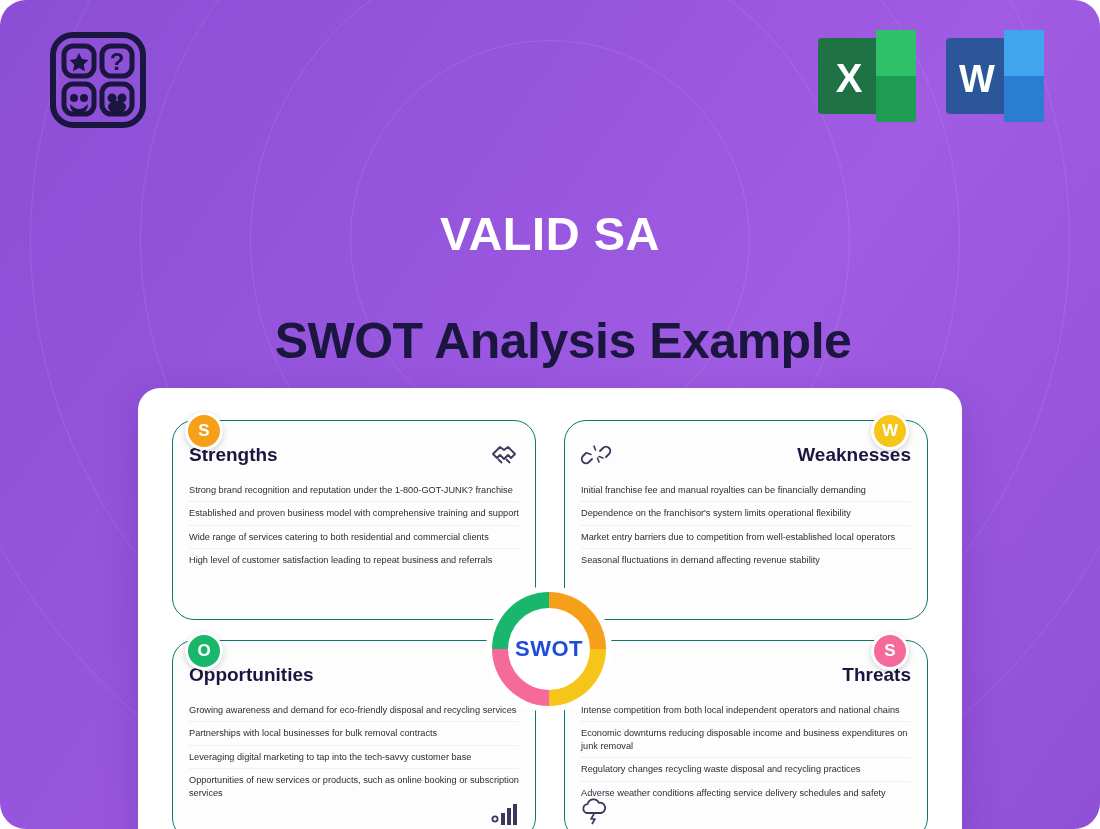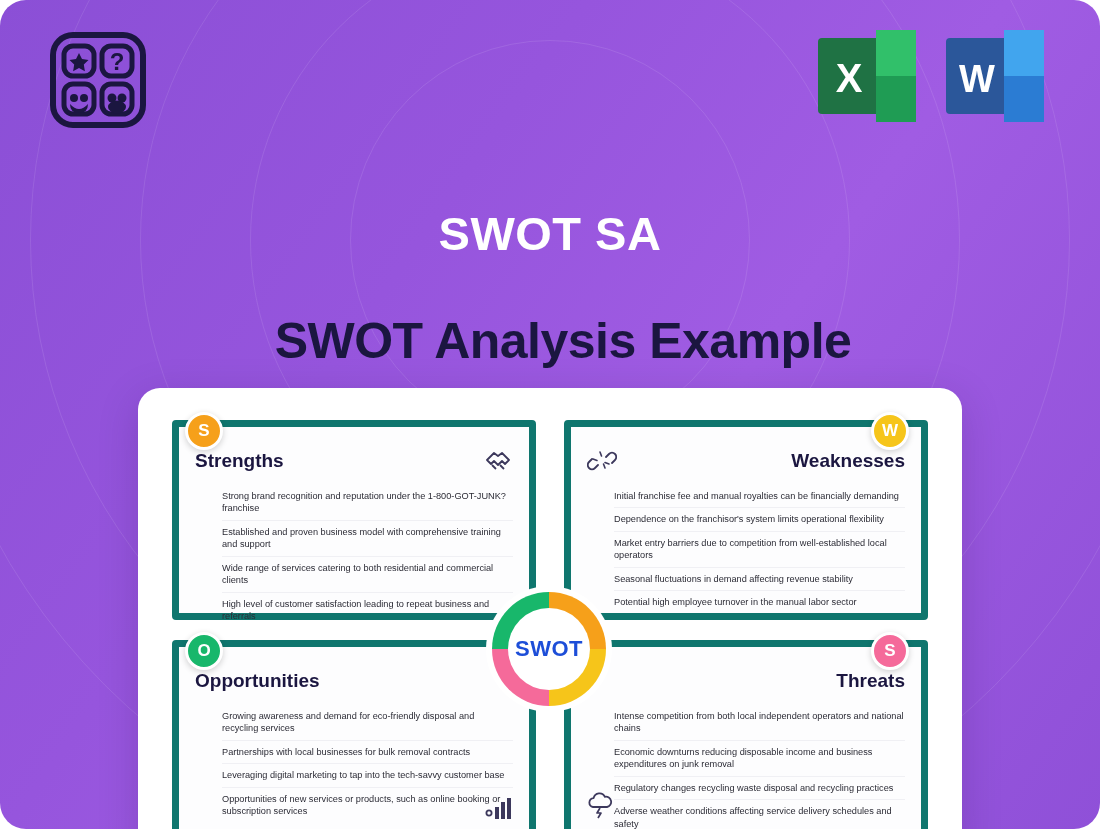--- a/index.html
+++ b/index.html
@@ -89,22 +89,22 @@
   }
   .quad-wrap {
     position: absolute;
     left: 34px; top: 32px;
     width: 756px; height: 430px;
   }
   .quad {
     position: absolute;
     width: 364px;
     height: 200px;
-    border: 7px solid #0f766e;
-    border-radius: 4px;
+    border: 1px solid #0f766e;
+    border-radius: 22px;
     background: #fdfdfe;
     padding: 16px 16px 10px 16px;
   }
   .q-tl { left: 0; top: 0; }
   .q-tr { left: 392px; top: 0; }
   .q-bl { left: 0; top: 220px; }
   .q-br { left: 392px; top: 220px; }
 
   .q-head {
     display: flex;
@@ -116,21 +116,21 @@
   .q-title {
     font-size: 19px;
     font-weight: bold;
     color: #1b1640;
   }
   .q-icon { width: 30px; height: 30px; opacity: 0.85; }
   .q-head.left .q-title { margin-right: auto; }
   .q-head.left .q-icon { margin-left: auto; }
   .q-head.right .q-icon { margin-right: auto; }
 
-  .q-list { list-style: none; margin-left: 27px; }
+  .q-list { list-style: none; }
   .q-list li {
     font-size: 9.2px;
     line-height: 1.35;
     color: #2b2b35;
     padding: 5px 0 5px 0;
     border-bottom: 1px solid #f0f0f4;
   }
   .q-list li:last-child { border-bottom: none; }
 
   
@@ -232,21 +232,21 @@
     <div class="word-icon">
       <svg viewBox="0 0 98 92" width="98" height="92">
         <rect x="0" y="8" width="62" height="76" rx="4" fill="#2b579a"></rect>
         <rect x="58" y="0" width="40" height="46" fill="#41a5ee"></rect>
         <rect x="58" y="46" width="40" height="46" fill="#2b7cd3"></rect>
         <text x="31" y="62" font-size="38" font-weight="bold" fill="#ffffff" text-anchor="middle" font-family="Liberation Sans, sans-serif">W</text>
       </svg>
     </div>
   </div>
 
-  <div class="brand-title">SWOT SA</div>
+  <div class="brand-title">VALID SA</div>
   <div class="main-title">SWOT Analysis Example</div>
 
   <div class="card">
     <div class="quad-wrap">
 
       <div class="quad q-tl">
         <div class="q-head left">
           <span class="q-title">Strengths</span>
           <span class="q-icon">
             <svg viewBox="0 0 30 30" width="30" height="30">
@@ -272,21 +272,20 @@
               <path d="M13 6 l1.5 4M6 13 l4 1.5M22 18 l-4-1.5M18 22 l-1.5-4" stroke="#1b1640" stroke-width="1.6" stroke-linecap="round"></path>
             </svg>
           </span>
           <span class="q-title">Weaknesses</span>
         </div>
         <ul class="q-list">
           <li>Initial franchise fee and manual royalties can be financially demanding</li>
           <li>Dependence on the franchisor's system limits operational flexibility</li>
           <li>Market entry barriers due to competition from well-established local operators</li>
           <li>Seasonal fluctuations in demand affecting revenue stability</li>
-          <li>Potential high employee turnover in the manual labor sector</li>
         </ul>
       </div>
 
       <div class="quad q-bl">
         <div class="q-head left">
           <span class="q-title">Opportunities</span>
         </div>
         <ul class="q-list">
           <li>Growing awareness and demand for eco-friendly disposal and recycling services</li>
           <li>Partnerships with local businesses for bulk removal contracts</li>

